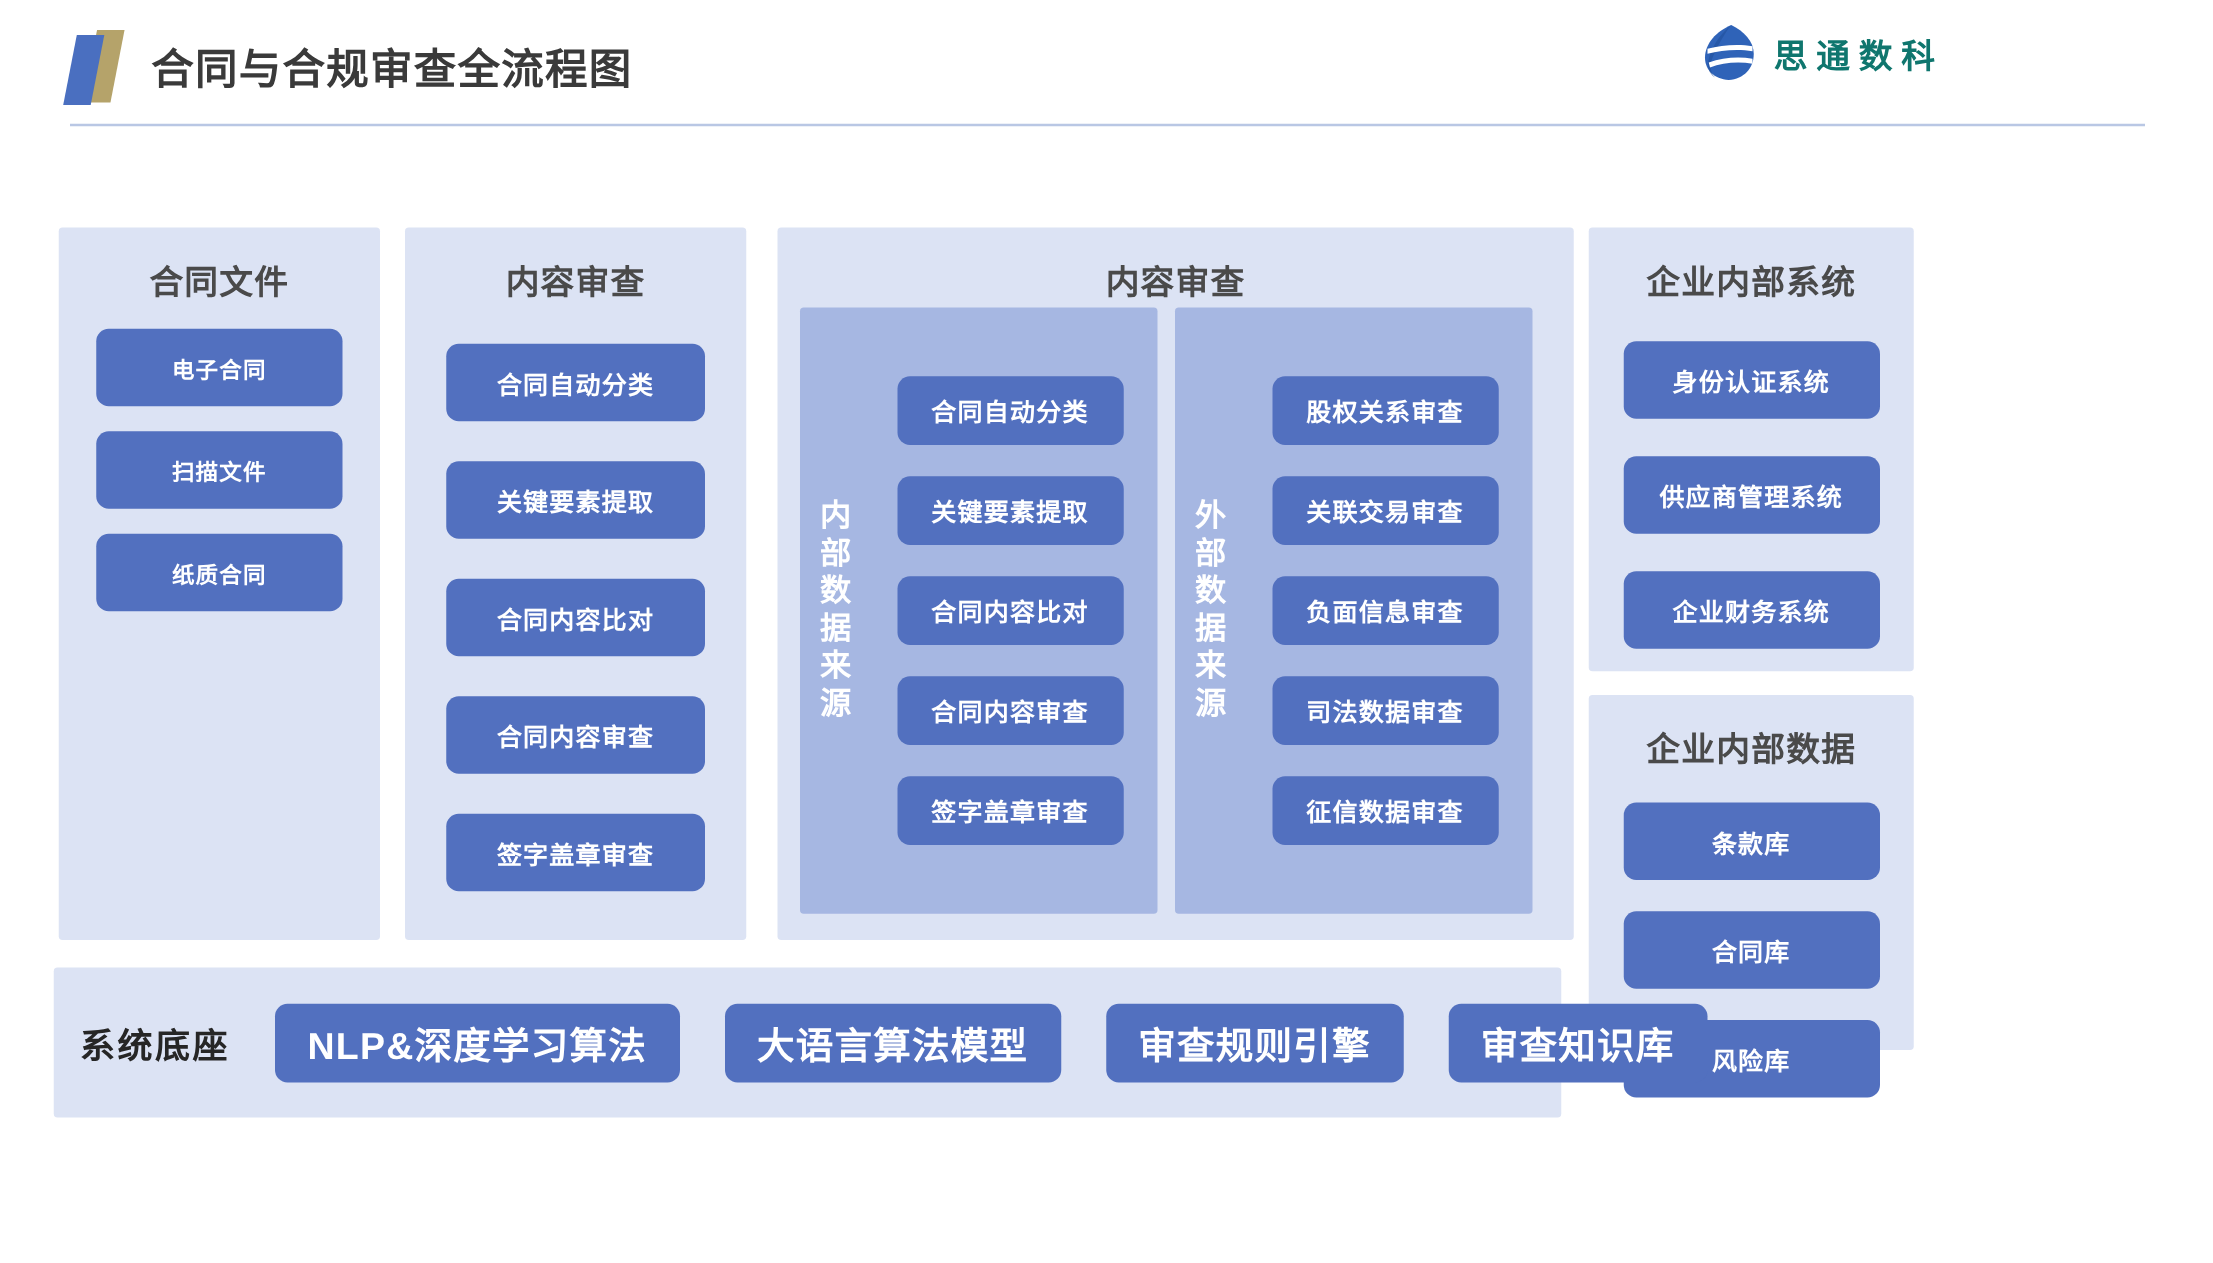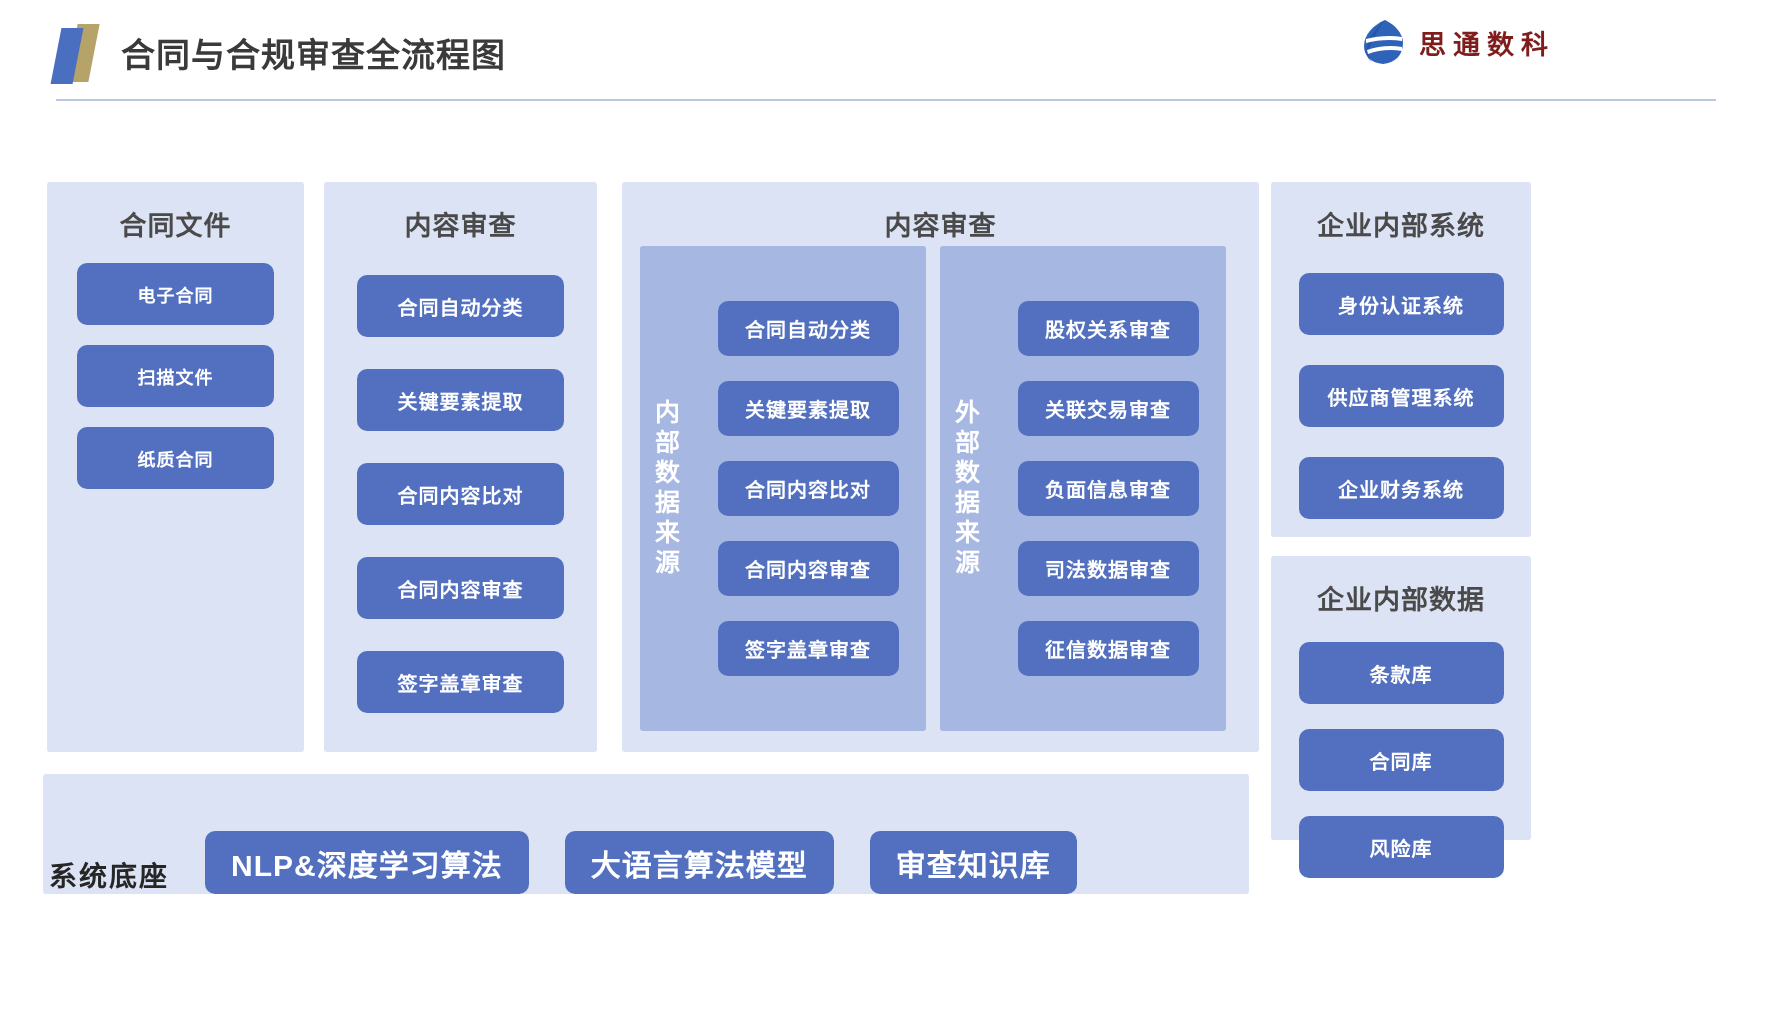--- a/index.html
+++ b/index.html
@@ -35,21 +35,21 @@
   .hdr-rule{
     position:absolute;left:55px;top:99px;width:1660px;height:2px;
     background:#b9c7e4;
   }
   .brand{
     position:absolute;right:26px;top:18px;height:48px;
     display:flex;align-items:center;gap:14px;
   }
   .brand-logo{width:44px;height:46px;flex:none;}
   .brand-name{
-    font-size:27px;font-weight:bold;color:#7f1d1d;letter-spacing:7px;
+    font-size:27px;font-weight:bold;color:#0f766e;letter-spacing:7px;
     white-space:nowrap;
   }
 
   
   .panel{
     position:absolute;
     background:#dce3f4;
     border-radius:3px;
   }
   .panel-title{
@@ -131,22 +131,22 @@
     width:205px;height:62px;margin:25px auto 0 auto;
   }
   #col-internal-data .chip:first-of-type{margin-top:24px;}
 
   
   #foundation-bar{
     left:43px;top:774px;width:1206px;height:120px;
   }
   .foundation-inner{
     width:100%;height:100%;
-    display:flex;align-items:flex-end;
-    padding-left:6px;box-sizing:border-box;
+    display:flex;align-items:center;
+    padding-left:21px;box-sizing:border-box;
     gap:36px;
   }
   .foundation-label{
     font-size:28px;font-weight:bold;color:#262626;
     letter-spacing:2px;white-space:nowrap;flex:none;
   }
   .foundation-inner .chip{
     height:63px;padding:0 26px;font-size:30px;flex:none;
   }
 </style>
@@ -229,15 +229,16 @@
   <div class="chip">条款库</div>
   <div class="chip">合同库</div>
   <div class="chip">风险库</div>
 </div>
 
 <div class="panel" id="foundation-bar">
   <div class="foundation-inner">
     <div class="foundation-label">系统底座</div>
     <div class="chip">NLP&amp;深度学习算法</div>
     <div class="chip">大语言算法模型</div>
+    <div class="chip">审查规则引擎</div>
     <div class="chip">审查知识库</div>
   </div>
 </div>
 
 </body></html>

